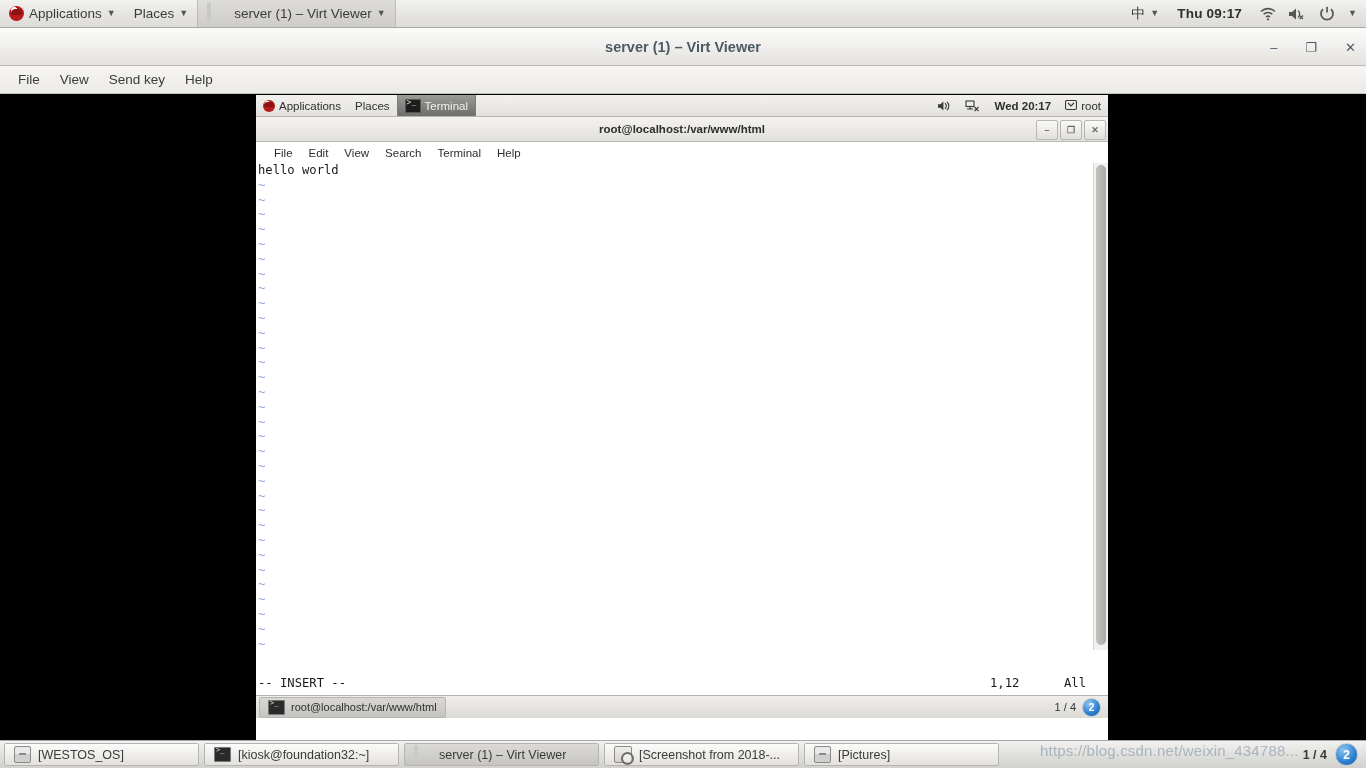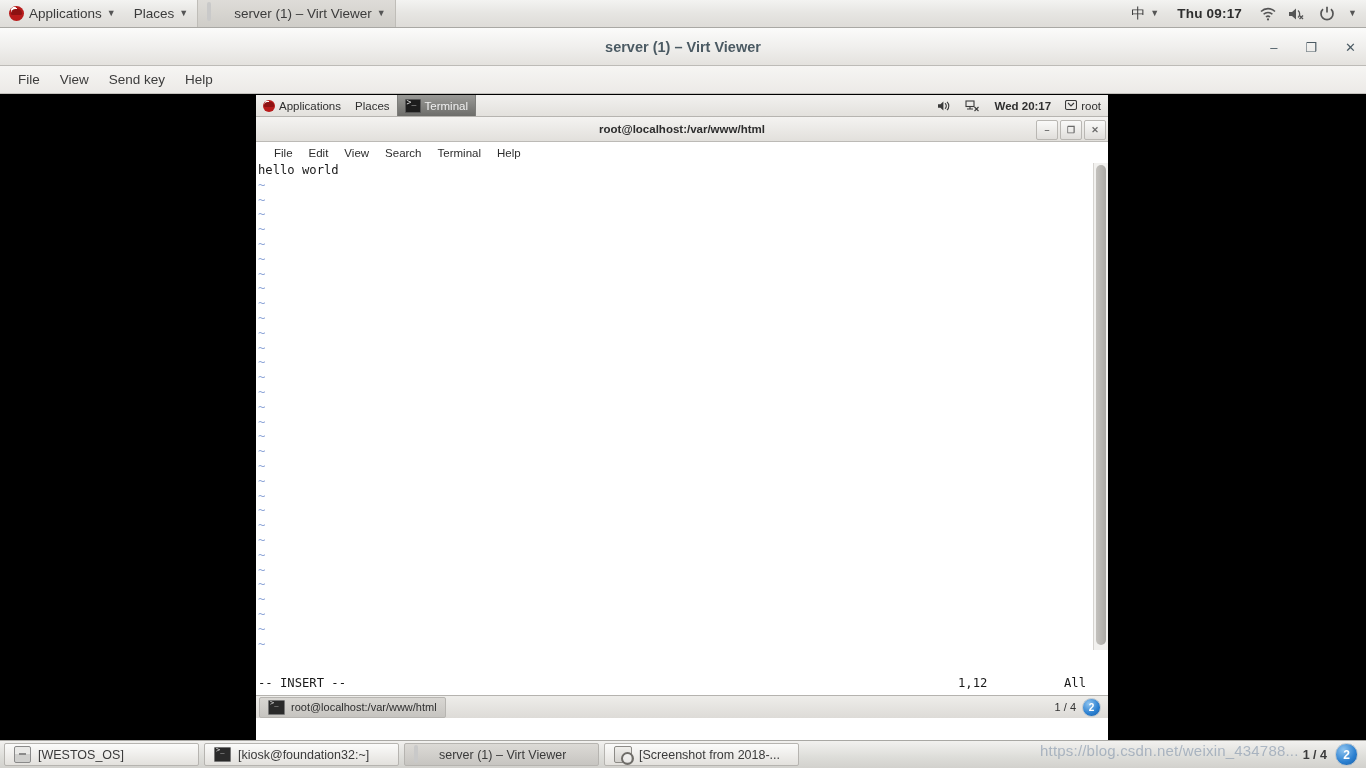--- a/index.html
+++ b/index.html
@@ -169,21 +169,21 @@
     position:absolute; left: 2px; top: 2px; width: 10px; height: 480px;
     background: linear-gradient(to right,#c3c1bd,#aba9a5);
     border-radius: 5px;
   }
   #term-status {
     position:absolute; left:0; bottom: 0; width: 844px; height: 22px;
     background:#ffffff;
     font-family:"DejaVu Sans Mono", monospace; font-size: 12.2px; color:#1a1a1a;
   }
   #term-status .mode { position:absolute; left:2px; top:3px;}
-  #term-status .pos  { position:absolute; left:702px; top:3px;}
+  #term-status .pos  { position:absolute; left:734px; top:3px;}
   #term-status .pct  { position:absolute; left:808px; top:3px;text-align:right;}
 
   
   #guest-taskbar {
     position:absolute; left:0; top: 600px; width: 852px; height: 23px;
     background: linear-gradient(to bottom,#eeedea,#dddbd7);
     border-top: 1px solid #b5b3af;
     display:flex; align-items:center; box-sizing:border-box; padding: 0 3px;
     font-size: 11px; color:#2e2e2e;
   }
@@ -451,19 +451,23 @@
   <div class="htask sel">
     <span class="monitor-ico sm2">
       <span class="scr"></span><span class="stand"></span>
     </span>
     <span class="lbl">server (1) – Virt Viewer</span>
   </div>
   <div class="htask">
     <span class="shot-ico"></span>
     <span class="lbl">[Screenshot from 2018-...</span>
   </div>
+  <div class="htask">
+    <span class="archive-ico"></span>
+    <span class="lbl">[Pictures]</span>
+  </div>
   <div id="host-ws">
     <span style="font-weight:bold">1 / 4</span>
     <span class="bluecirc lg">2</span>
   </div>
 </div>
 
 <div id="watermark">https://blog.csdn.net/weixin_434788...</div>
 
 </body></html>

